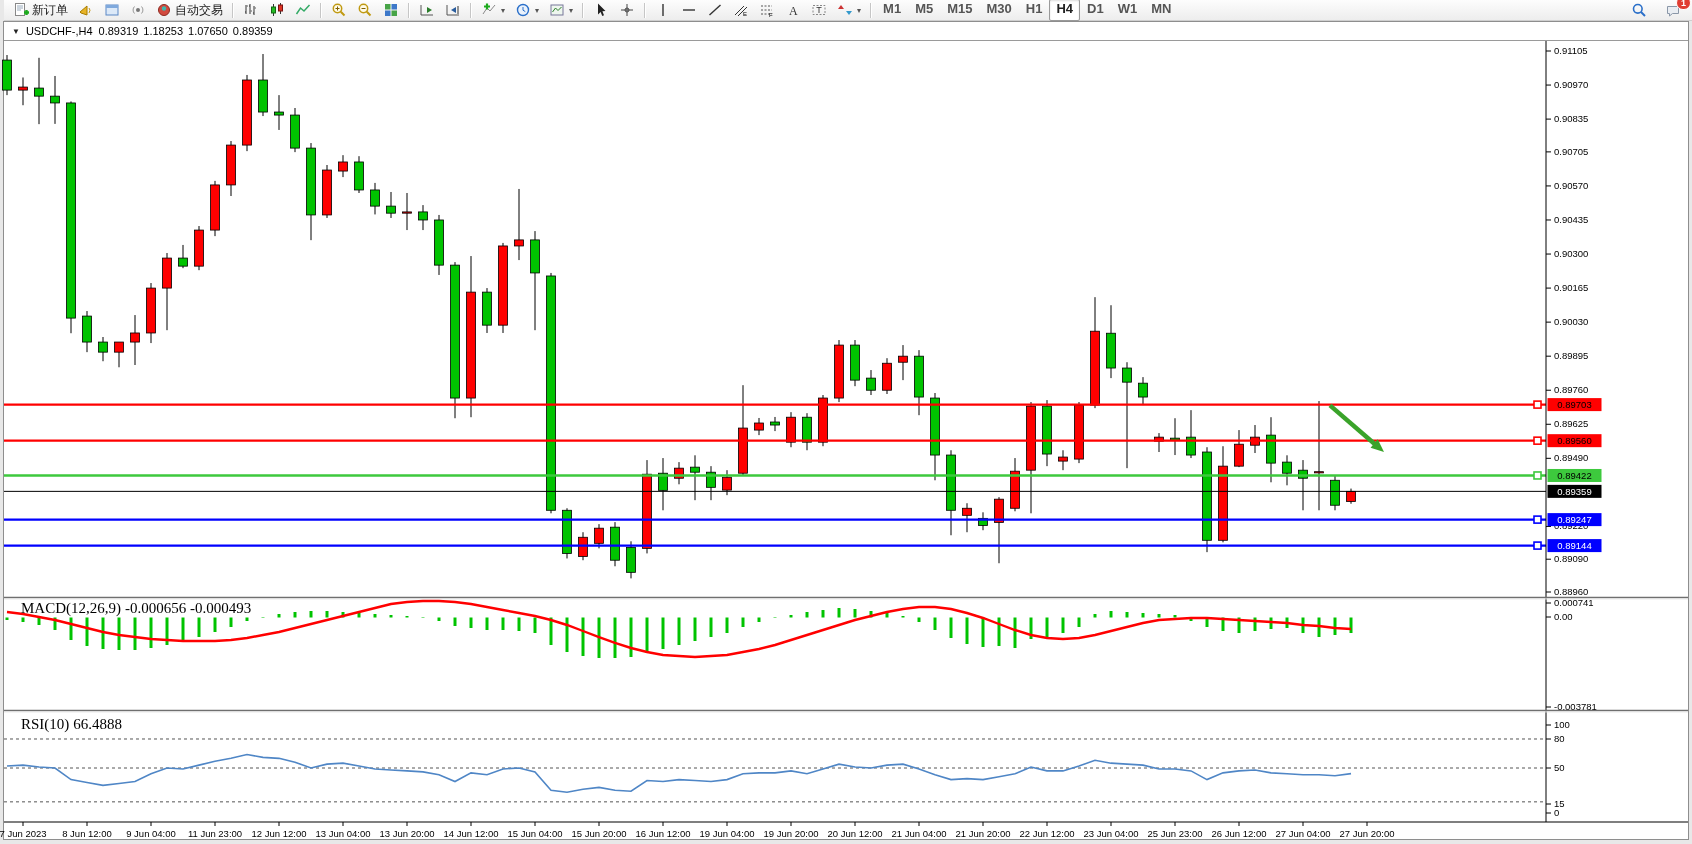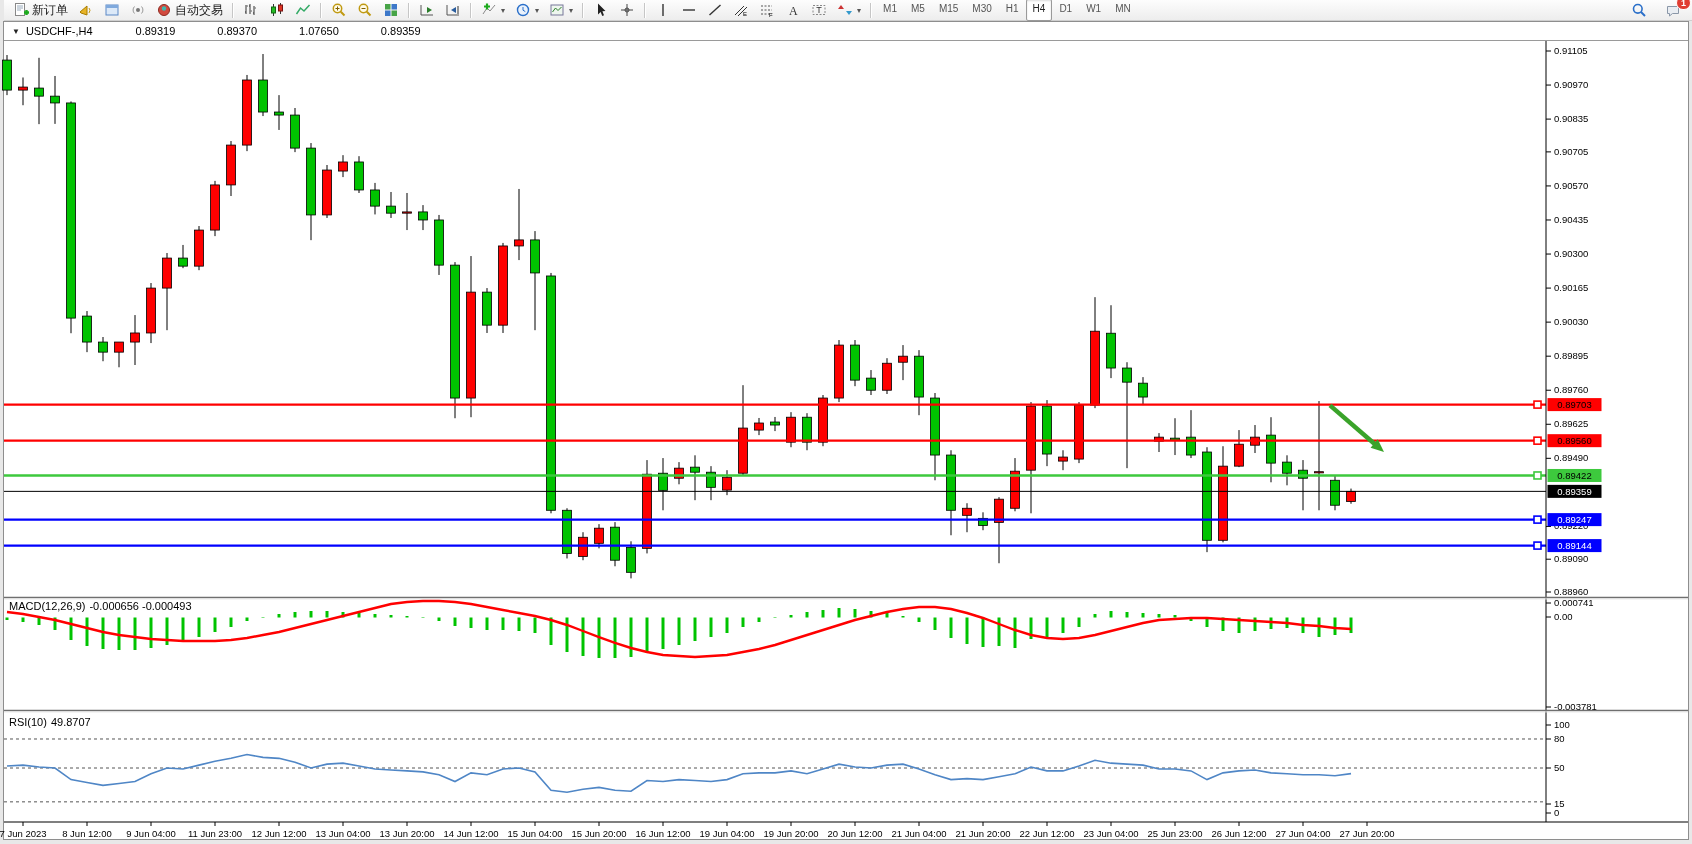--- a/index.html
+++ b/index.html
@@ -17,43 +17,43 @@
     font-size:12px;color:#222;white-space:nowrap;
   }
   .tb-group{display:flex;align-items:center;height:21px;}
   .tb-sep{width:1px;height:15px;background:#c6c6c6;margin:0 4px;
     border-right:1px solid #fff;}
   .tb-btn{display:flex;align-items:center;gap:3px;padding:1px 4px;height:18px;
     border:1px solid transparent;border-radius:2px;cursor:default;}
   .tb-btn svg{display:block;}
   .tb-label{font-size:12px;color:#1a1a1a;}
   .dd{font-size:8px;color:#555;margin-left:1px;}
-  .tf-btn{font-size:10px;font-weight:normal;color:#555;padding:2px 6px;height:16px;
+  .tf-btn{font-size:13px;font-weight:bold;color:#555;padding:2px 6px;height:16px;
     line-height:14px;border:1px solid transparent;border-radius:2px;}
   .tf-btn.active{background:#fff;border:1px solid #9a9a9a;box-shadow:inset 0 1px 2px #00000022;color:#222;}
   #tb-right{margin-left:auto;display:flex;align-items:center;gap:8px;padding-right:6px;}
   .badge{position:absolute;top:-4px;right:-6px;background:#e03c31;color:#fff;
     font-size:9px;font-weight:bold;border-radius:7px;min-width:9px;height:12px;
     line-height:12px;text-align:center;padding:0 2px;border:1px solid #fff;}
   
   #chart-window{
     position:absolute;left:3px;top:21px;width:1686px;height:819px;
     background:#fff;border:1px solid #8e8e8e;box-sizing:border-box;
   }
   #chart-titlebar{
     position:absolute;left:4px;top:22px;width:1684px;height:19px;
     display:flex;align-items:center;gap:6px;padding-left:8px;box-sizing:border-box;
     border-bottom:1px solid #9a9a9a;background:#fff;
     font-size:11px;color:#000;z-index:5;
   }
   #chart-titlebar .tri{font-size:8px;color:#222;}
-  #chart-titlebar .nums span{margin-right:5px;margin-left:37px;}
+  #chart-titlebar .nums span{margin-right:5px;}
   #chart-svg{position:absolute;left:0;top:0;z-index:1;}
   .pane-label{
-    position:absolute;z-index:4;font-size:11px;color:#000;left:9px;
+    position:absolute;z-index:4;font-size:15px;color:#000;left:21px;font-family:Liberation Serif, serif;
   }
   .pane-label span{margin-right:4px;}
 </style>
 </head>
 <body>
 
 <div id="toolbar">
     <span class="tb-group">
       <span class="tb-btn">
         <span>
@@ -321,21 +321,21 @@
       </span>
     </span>
   </div>
 
 <div id="chart-window"></div>
 
 <div id="chart-titlebar">
   <span class="tri">▼</span>
   <span>USDCHF-,H4</span>
   <span class="nums">
-    <span>0.89319</span><span>0.89370</span><span>1.07650</span><span>0.89359</span>
+    <span>0.89319</span><span>1.18253</span><span>1.07650</span><span>0.89359</span>
   </span>
 </div>
 
 <svg id="chart-svg" width="1692" height="844" viewBox="0 0 1692 844">
     <rect x="4" y="41" width="1684" height="798" fill="#ffffff"></rect>
     <g>
       <line x1="7" y1="55.035431235432455" x2="7" y2="95.13752913752973" stroke="#000000" stroke-width="1"></line>
       <rect x="2.5" y="60.079720279720924" width="9" height="30.01351981352031" fill="#00c300" stroke="#000" stroke-width="0.8"></rect>
       <line x1="23" y1="77.48251748251727" x2="23" y2="105.22610722610665" stroke="#000000" stroke-width="1"></line>
       <rect x="18.5" y="87.0666666666676" width="9" height="3.026573426573634" fill="#ff0000" stroke="#000" stroke-width="0.8"></rect>
@@ -732,14 +732,14 @@
       <text x="1303" y="837" font-size="9.5" text-anchor="middle" font-family="Liberation Sans,sans-serif" fill="#000">27 Jun 04:00</text>
       <line x1="1367" y1="822" x2="1367" y2="826" stroke="#000"></line>
       <text x="1367" y="837" font-size="9.5" text-anchor="middle" font-family="Liberation Sans,sans-serif" fill="#000">27 Jun 20:00</text>
     </g>
   </svg>
 
 <div class="pane-label" style="top:600px">
   <span>MACD(12,26,9)</span><span>-0.000656 -0.000493</span>
 </div>
 <div class="pane-label" style="top:716px">
-  <span>RSI(10)</span><span>49.8707</span>
+  <span>RSI(10)</span><span>66.4888</span>
 </div>
 
 </body></html>

